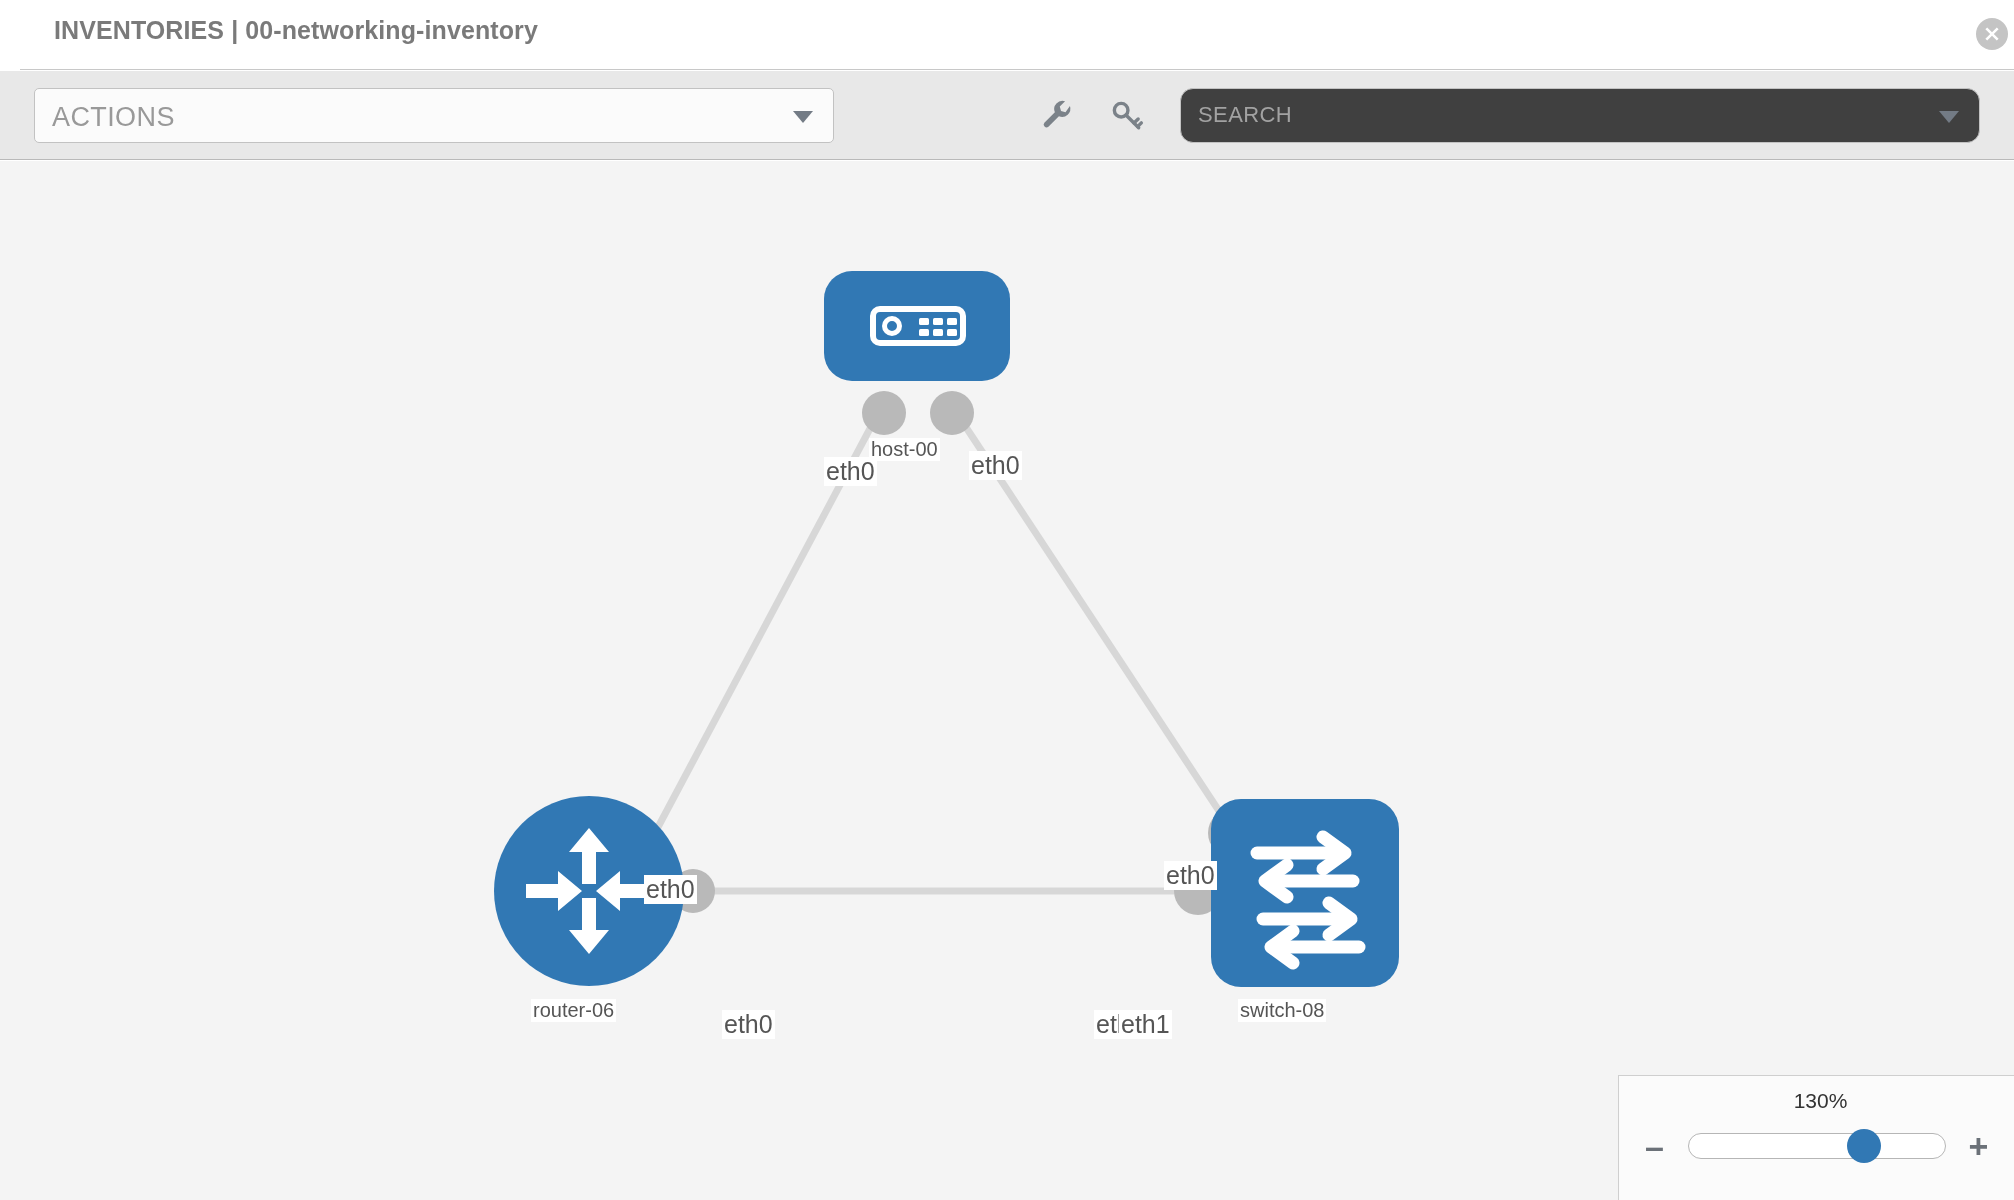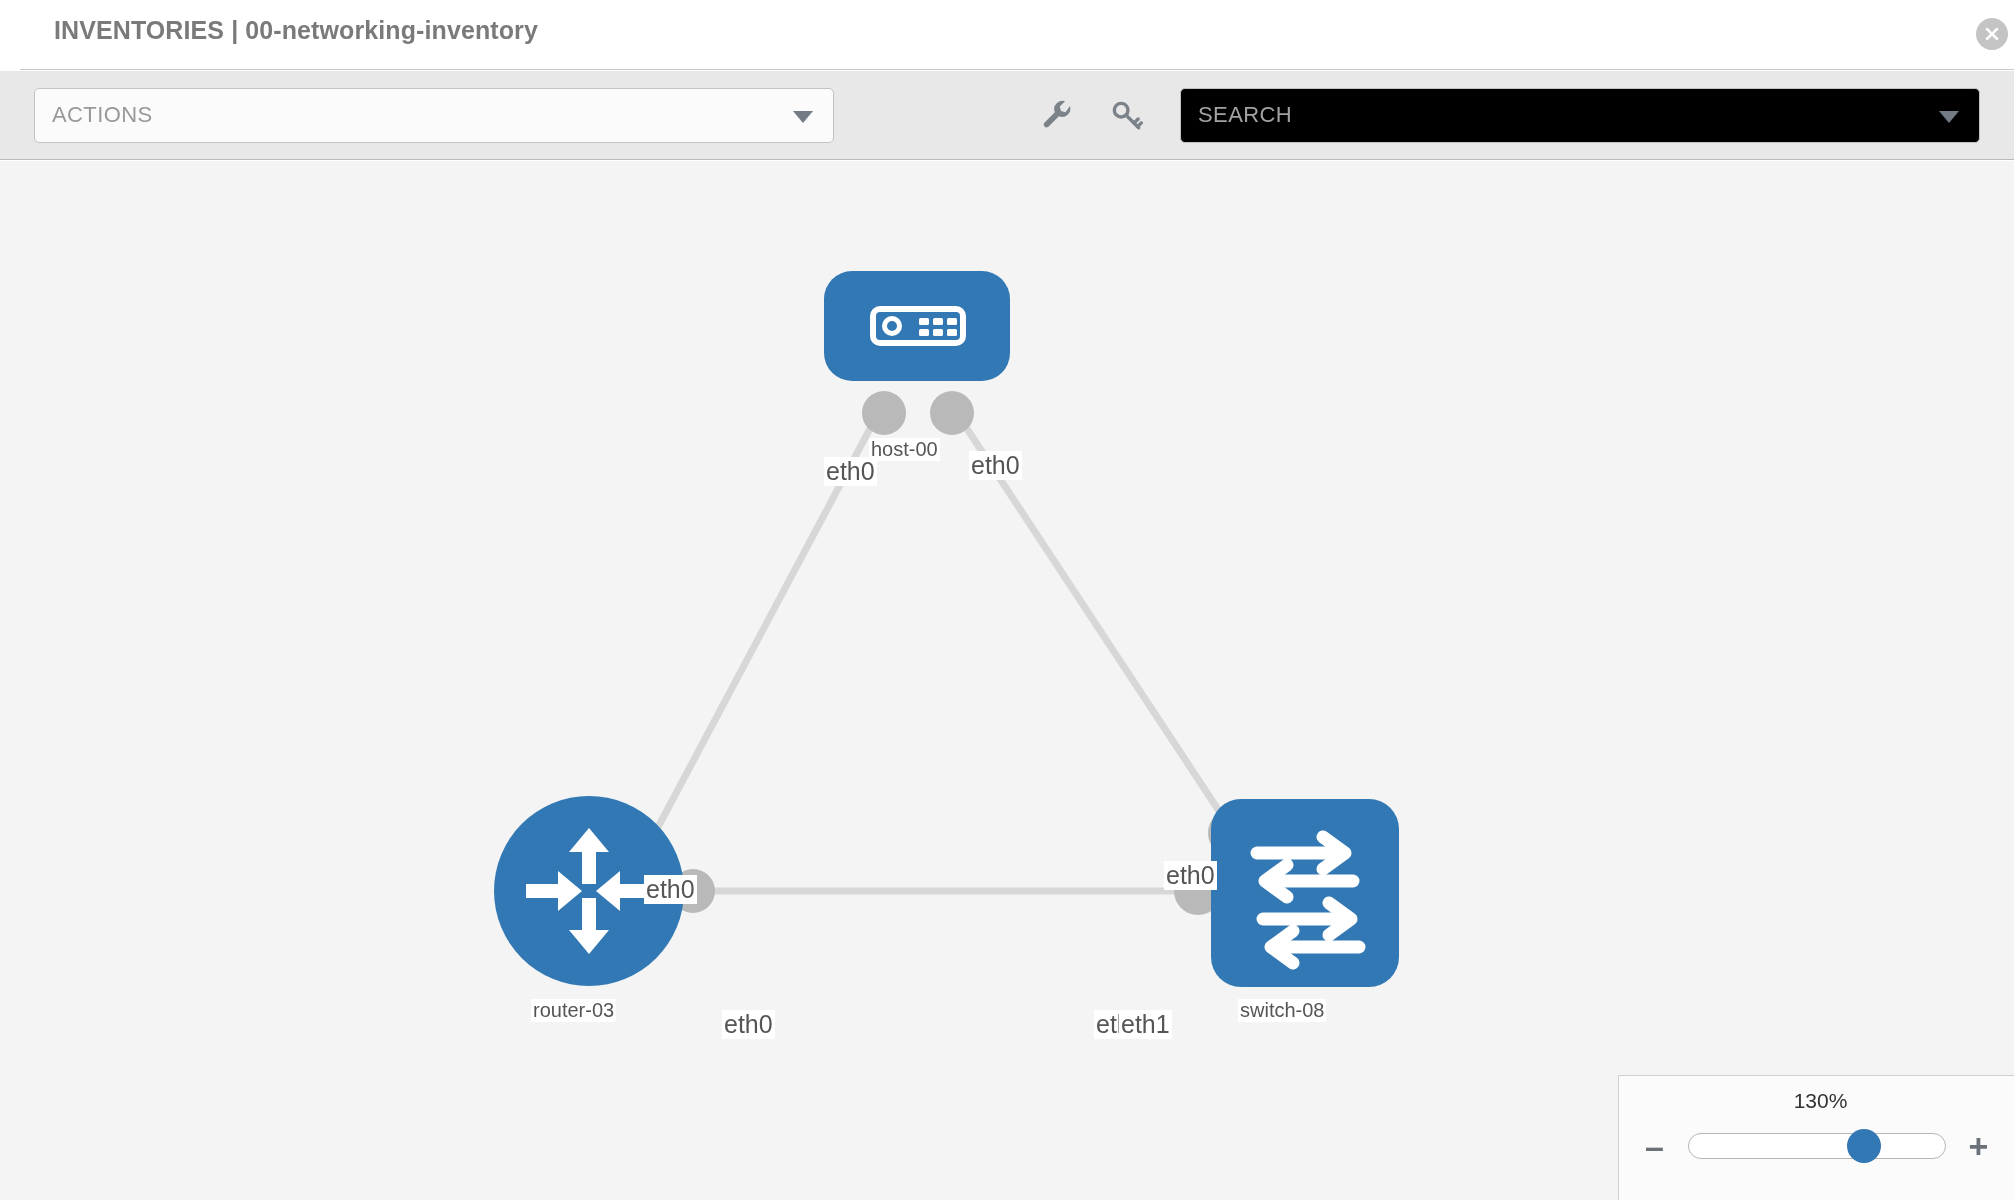--- a/index.html
+++ b/index.html
@@ -74,21 +74,21 @@
     height: 55px;
     background: #fbfbfb;
     border: 1px solid #c2c2c2;
     border-radius: 5px;
     cursor: pointer;
   }
   .actions-select .sel-label {
     position: absolute;
     left: 17px;
     top: 13px;
-    font-size: 22px;
+    font-size: 27px;
     color: #999999;
     letter-spacing: 0.4px;
   }
   .caret {
     position: absolute;
     right: 20px;
     top: 22px;
     width: 0; height: 0;
     border-left: 10px solid transparent;
     border-right: 10px solid transparent;
@@ -109,23 +109,23 @@
     cursor: pointer;
     display: flex; align-items: center; justify-content: center;
   }
 
   .search-select {
     position: absolute;
     left: 1180px;
     top: 17px;
     width: 800px;
     height: 55px;
-    background: #000000;
+    background: #404040;
     border: 1px solid #c2c2c2;
-    border-radius: 5px;
+    border-radius: 13px;
     cursor: text;
   }
   .search-select .sel-label {
     position: absolute;
     left: 17px;
     top: 13px;
     font-size: 22px;
     color: #a2a2a2;
     letter-spacing: 0.4px;
   }
@@ -320,21 +320,21 @@
           <path d="M95 32 L115 56 L102 56 L102 88 L88 88 L88 56 L75 56 Z"></path>
 
           <path d="M95 158 L75 134 L88 134 L88 102 L102 102 L102 134 L115 134 Z"></path>
 
           <path d="M88 95 L64 115 L64 102 L32 102 L32 88 L64 88 L64 75 Z"></path>
 
           <path d="M102 95 L126 75 L126 88 L158 88 L158 102 L126 102 L126 115 Z"></path>
         </g>
       </svg>
     </div>
-    <div class="node-label" style="left:531px; top:838px;">router-03</div>
+    <div class="node-label" style="left:531px; top:838px;">router-06</div>
     <div class="edge-label" style="left:644px; top:714px;">eth0</div>
     <div class="edge-label" style="left:722px; top:849px;">eth0</div>
 
     <div class="node" style="left:1211px; top:638px; width:188px; height:188px;">
       <svg width="188" height="188" viewBox="0 0 188 188" aria-hidden="true">
         <rect x="0" y="0" width="188" height="188" rx="30" ry="30" fill="#3178b4"></rect>
         <g fill="none" stroke="#ffffff" stroke-width="13" stroke-linecap="round" stroke-linejoin="round">
           <path d="M46 54 L128 54"></path>
           <path d="M112 38 L134 54 L112 70"></path>
           <path d="M142 82 L60 82"></path>

